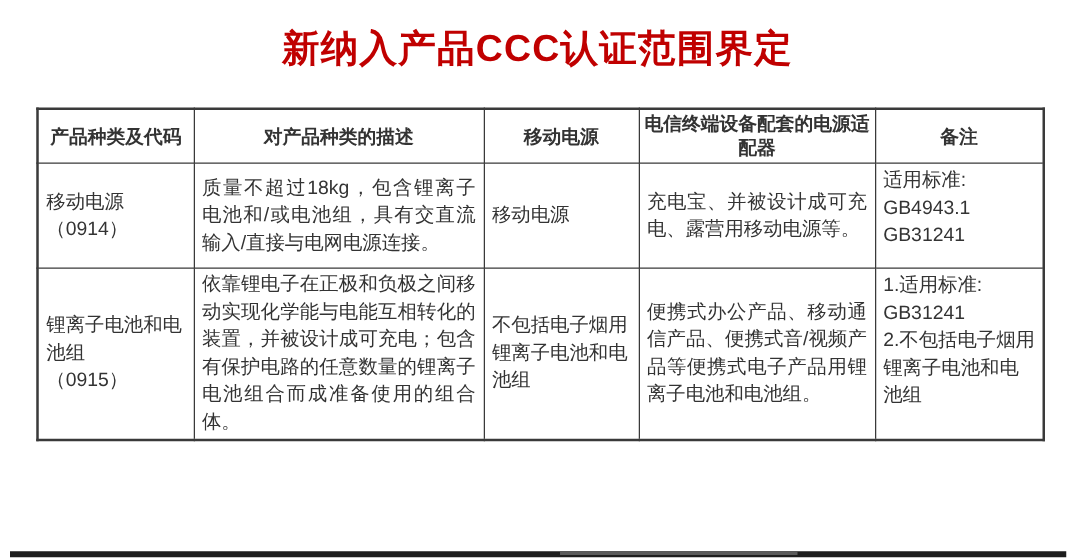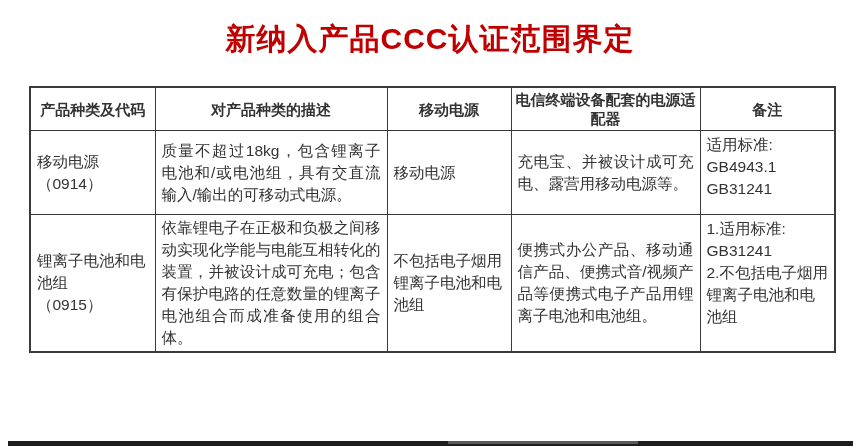--- a/index.html
+++ b/index.html
@@ -92,21 +92,21 @@
       <th>对产品种类的描述</th>
       <th>移动电源</th>
       <th>电信终端设备配套的电源适配器</th>
       <th>备注</th>
     </tr>
   </thead>
   <tbody>
     <tr class="r2">
       <td class="cell-category">移动电源
 （0914）</td>
-      <td class="cell-description">质量不超过18kg，包含锂离子电池和/或电池组，具有交直流输入/输出的可移动式电源。</td>
+      <td class="cell-description">质量不超过18kg，包含锂离子电池和/或电池组，具有交直流输入/直接与电网电源连接。</td>
       <td class="cell-scope">移动电源</td>
       <td class="cell-scope-desc">充电宝、并被设计成可充电、露营用移动电源等。</td>
       <td class="cell-remarks">适用标准:
 GB4943.1
 GB31241</td>
     </tr>
     <tr class="r3">
       <td class="cell-category">锂离子电池和电池组
 （0915）</td>
       <td class="cell-description">依靠锂电子在正极和负极之间移动实现化学能与电能互相转化的装置，并被设计成可充电；包含有保护电路的任意数量的锂离子电池组合而成准备使用的组合体。</td>

